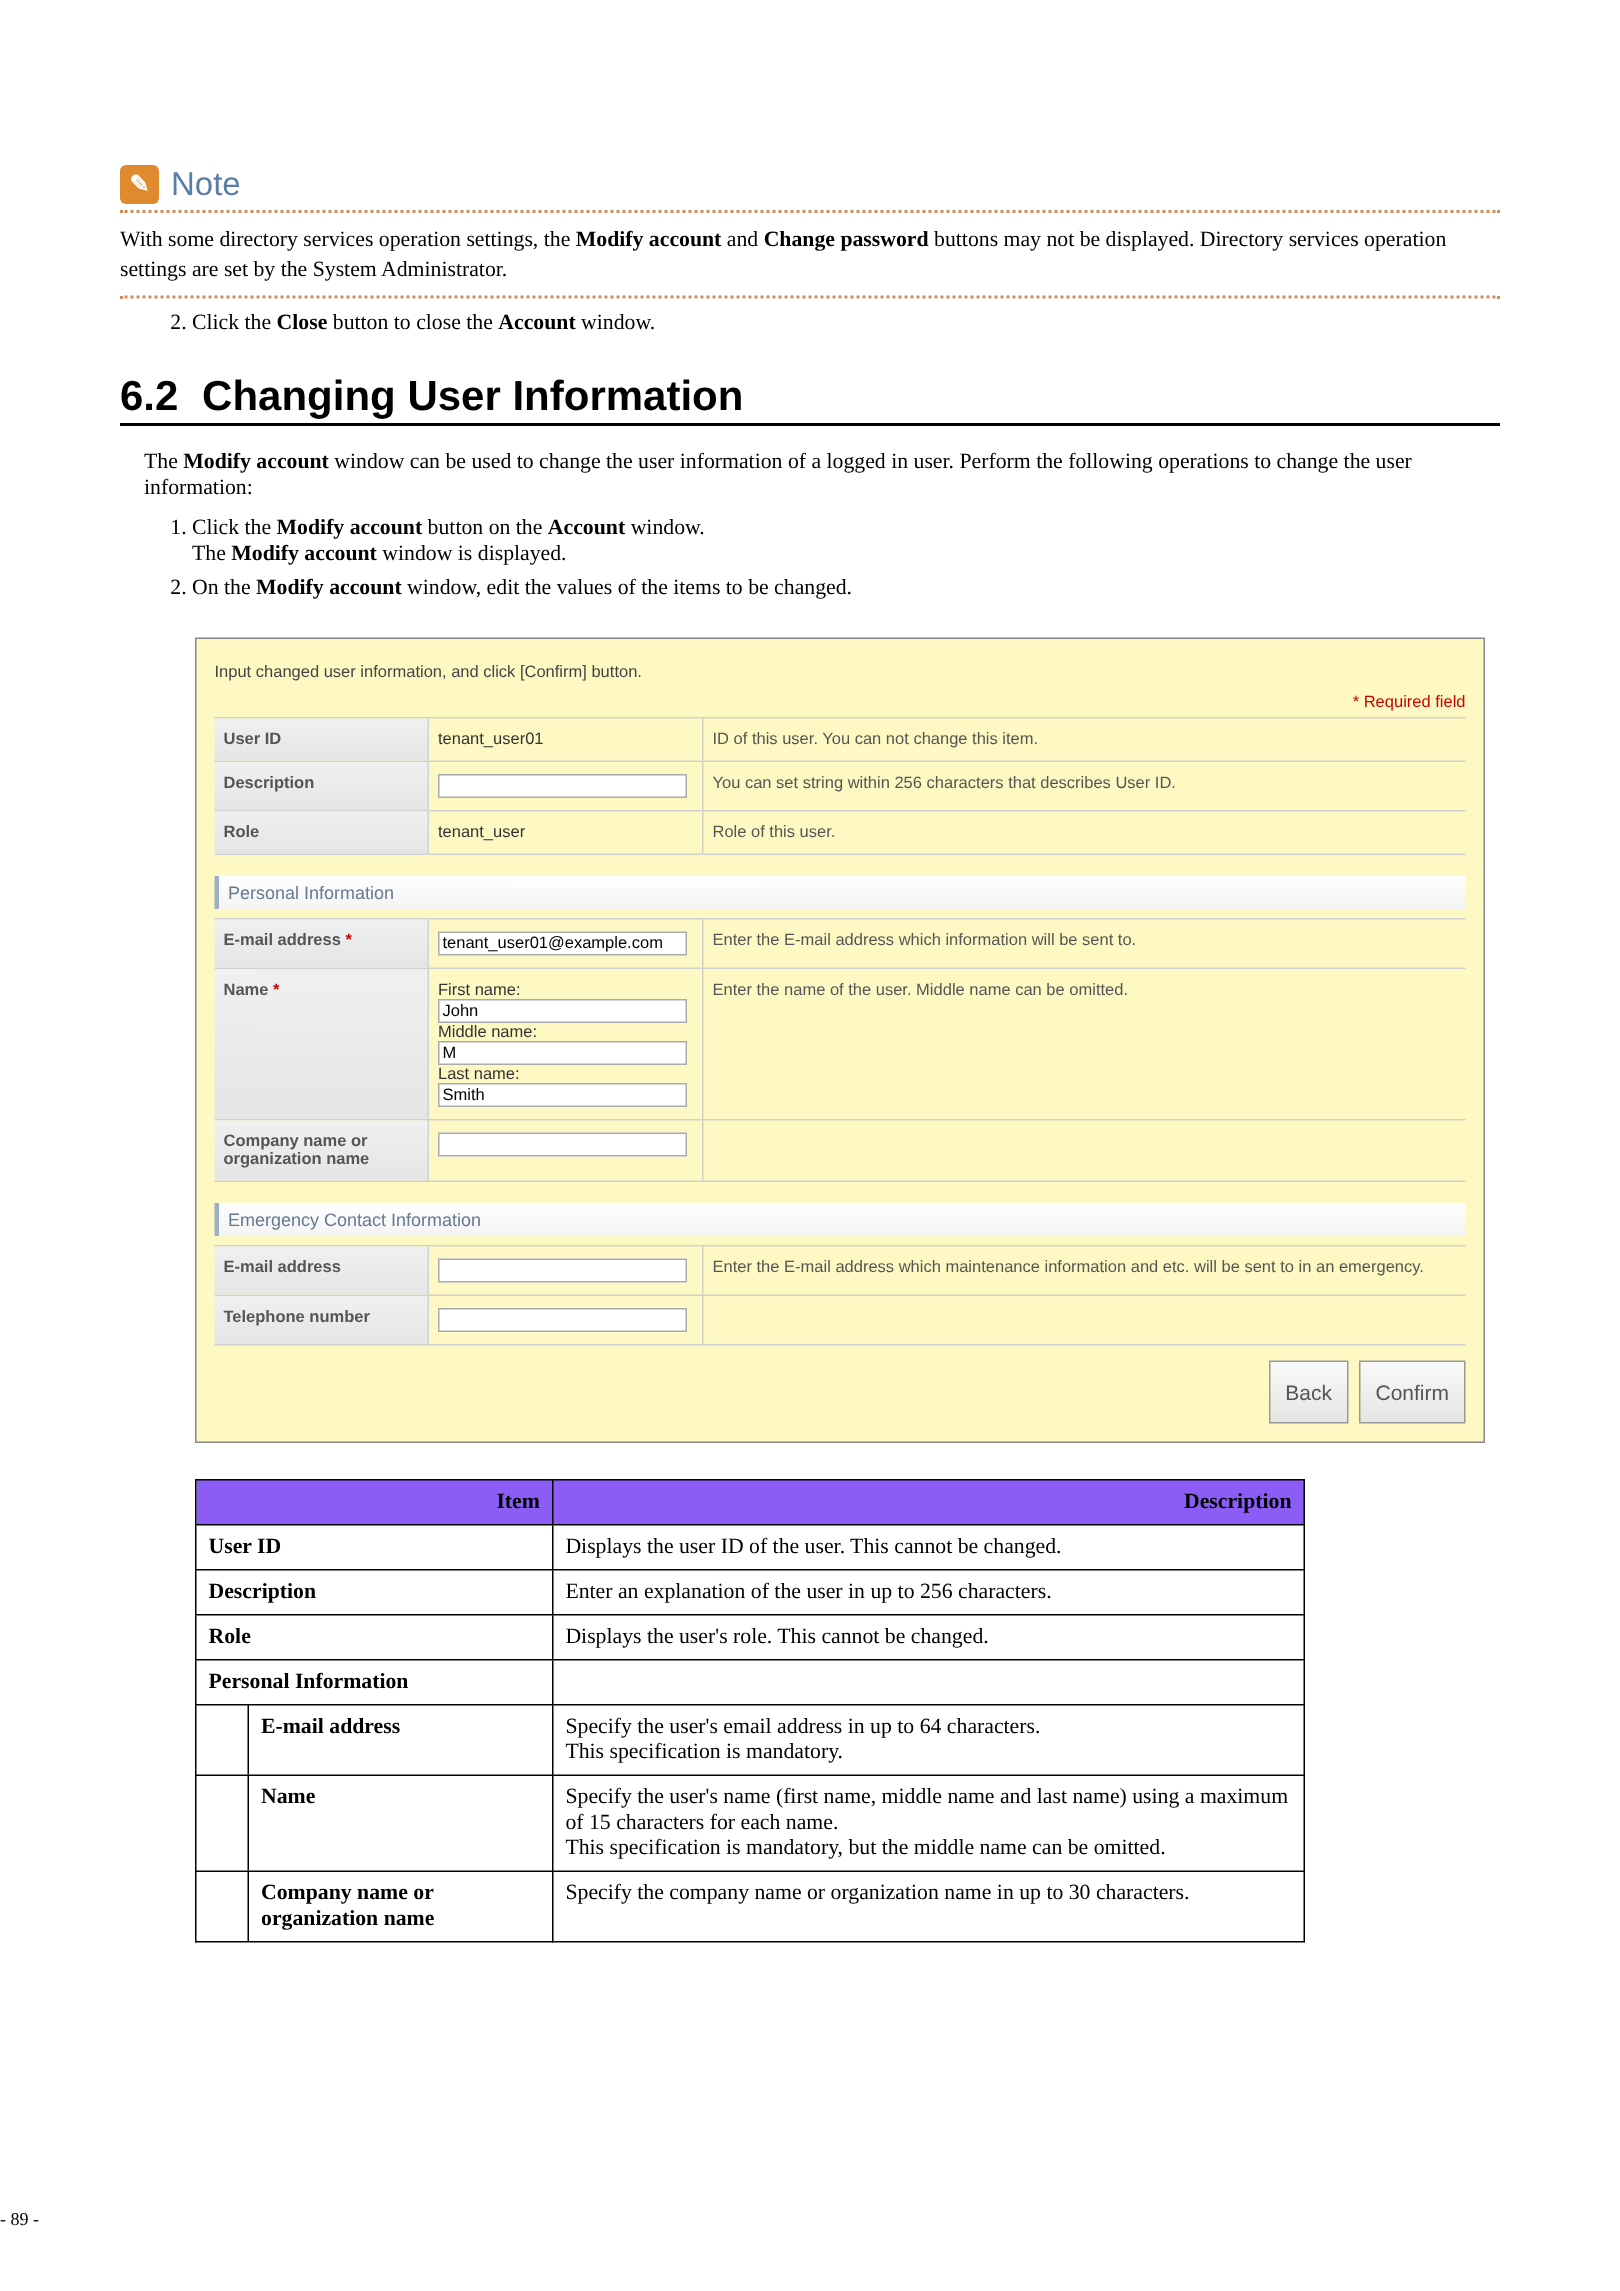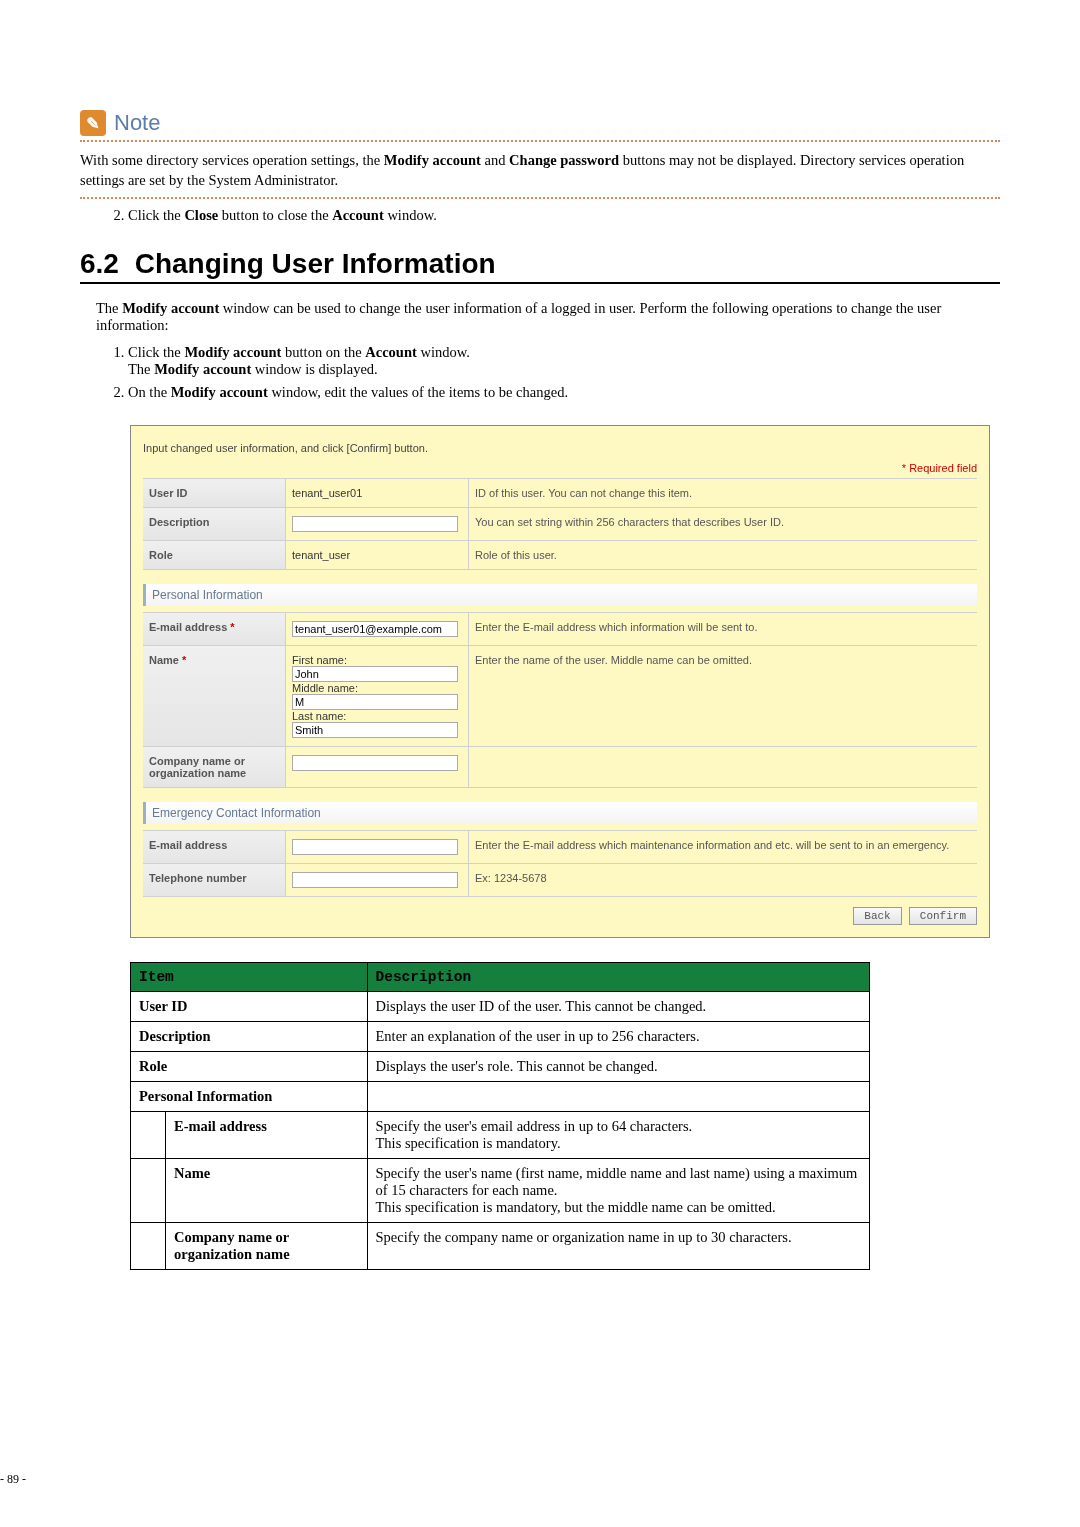--- a/index.html
+++ b/index.html
@@ -21,25 +21,25 @@
   .req::before{content:"* ";color:#c00;}
   .form-row{display:flex;border-top:1px solid #d0d0d0;}
   .form-row:last-child{border-bottom:1px solid #d0d0d0;}
   .cell-label{width:130px;padding:8px 6px;background:linear-gradient(#f0f0f0,#e5e5e5);color:#555;font-weight:bold;border-right:1px solid #d0d0d0;}
   .cell-label .star{color:#c00;}
   .cell-value{width:170px;padding:8px 6px;border-right:1px solid #d0d0d0;color:#333;}
   .cell-desc{flex:1;padding:8px 6px;color:#555;}
   .cell-value input{width:160px;border:1px solid #aaa;font-size:11px;padding:1px 2px;}
   .section-bar{border-left:3px solid #9bb0c6;padding:4px 6px;color:#667a90;font-size:12px;margin:14px 0 6px 0;background:linear-gradient(#fff,#f4f4f4);}
   .btn-row{text-align:right;margin-top:10px;}
-  .btn{display:inline-block;border:1px solid #999;background:linear-gradient(#fafafa,#e4e4e4);padding:2px 10px;font-size:11px;color:#555;margin-left:4px;font-family:Liberation Mono, monospace;}
+  .btn{display:inline-block;border:1px solid #999;background:linear-gradient(#fafafa,#e4e4e4);padding:12px 10px;font-size:14px;color:#555;margin-left:4px;}
   
   table.expl{border-collapse:collapse;width:740px;margin:0 0 0 50px;font-size:14.5px;}
   table.expl th,table.expl td{border:1px solid #000;padding:6px 8px;vertical-align:top;text-align:left;}
-  table.expl th{background:#15803d;text-align:left;font-family:Liberation Mono, monospace;}
+  table.expl th{background:#8b5cf6;text-align:right;font-family:Liberation Serif, serif;}
   .indent-cell{width:18px;border-right:none!important;}
   .item-cell{font-weight:bold;}
   .pagenum{position:absolute;bottom:40px;left:0;right:0;text-align:left;font-size:12px;}
 </style>
 </head>
 <body>
 
 <div class="page">
 
   <div class="note-head">
@@ -126,21 +126,20 @@
     <div class="section-bar">Emergency Contact Information</div>
 
     <div class="form-row">
       <div class="cell-label">E-mail address</div>
       <div class="cell-value"><input type="text" style=""></div>
       <div class="cell-desc">Enter the E-mail address which maintenance information and etc. will be sent to in an emergency.</div>
     </div>
     <div class="form-row" style="border-bottom:1px solid #d0d0d0;">
       <div class="cell-label">Telephone number</div>
       <div class="cell-value"><input type="text" style=""></div>
-      <div class="cell-desc">Ex: 1234-5678</div>
     </div>
 
     <div class="btn-row">
       <span class="btn">Back</span>
       <span class="btn">Confirm</span>
     </div>
   </div>
 
   <table class="expl">
     <tbody>

